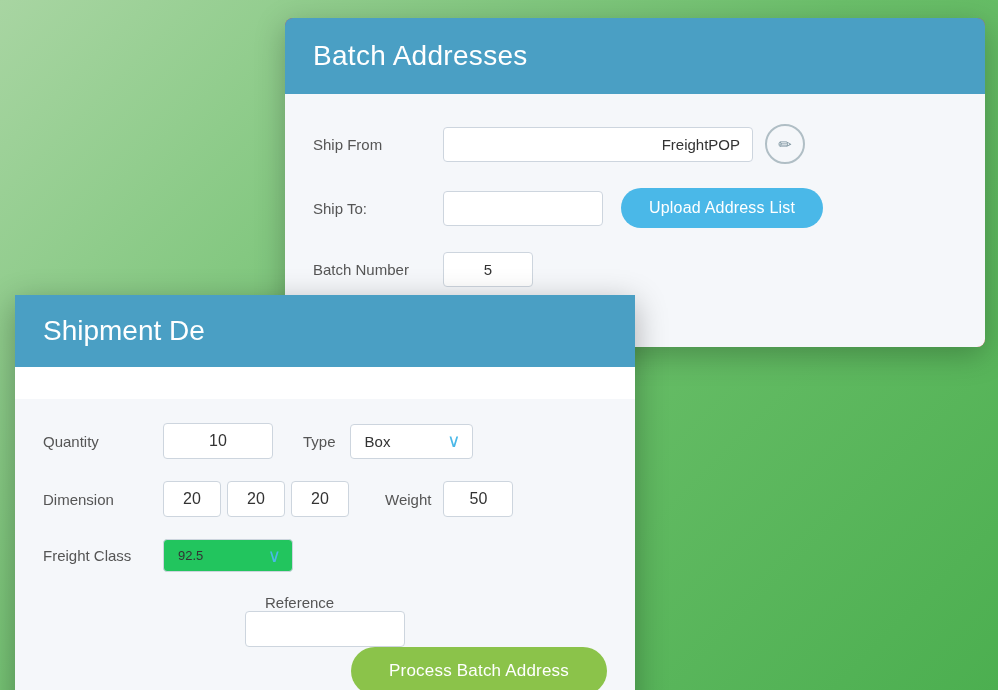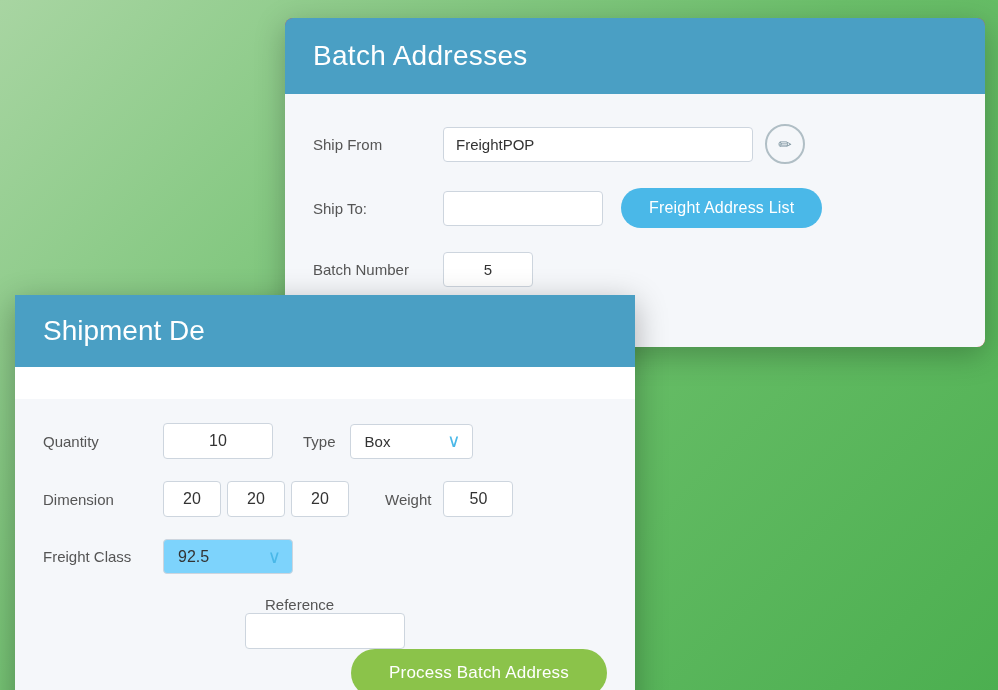--- a/index.html
+++ b/index.html
@@ -66,20 +66,21 @@
     }
 
     .form-input {
       border: 1.5px solid #cdd5de;
       border-radius: 4px;
       padding: 8px 12px;
       font-size: 15px;
       color: #333;
       background: #fff;
       outline: none;
+      text-align: right;
     }
 
     .ship-from-input {
       width: 310px;
     }
 
     .edit-btn {
       width: 40px;
       height: 40px;
       border-radius: 50%;
@@ -241,23 +242,23 @@
     .freight-select-wrapper {
       position: relative;
       display: inline-flex;
       align-items: center;
     }
 
     .freight-select {
       border: 1.5px solid #cdd5de;
       border-radius: 4px;
       padding: 8px 44px 8px 14px;
-      font-size: 16px;
+      font-size: 13px;
       color: #333;
-      background: #7dd3fc;
+      background: #22c55e;
       appearance: none;
       -webkit-appearance: none;
       cursor: pointer;
       outline: none;
       min-width: 130px;
     }
 
     .process-btn {
       background: #8bc34a;
       color: #fff;
@@ -294,21 +295,21 @@
       <label class="form-label">Ship From</label>
       <input class="form-input ship-from-input" type="text" value="FreightPOP" style="">
       <button class="edit-btn">
         <span>✏</span>
       </button>
     </div>
 
     <div class="form-row">
       <label class="form-label">Ship To:</label>
       <input class="form-input ship-to-input" type="text" style="">
-      <button class="upload-btn">Freight Address List</button>
+      <button class="upload-btn">Upload Address List</button>
     </div>
 
     <div class="form-row">
       <label class="form-label">Batch Number</label>
       <input class="form-input batch-number-input" type="text" value="5" style="">
     </div>
 
   </div>
 </div>
 

